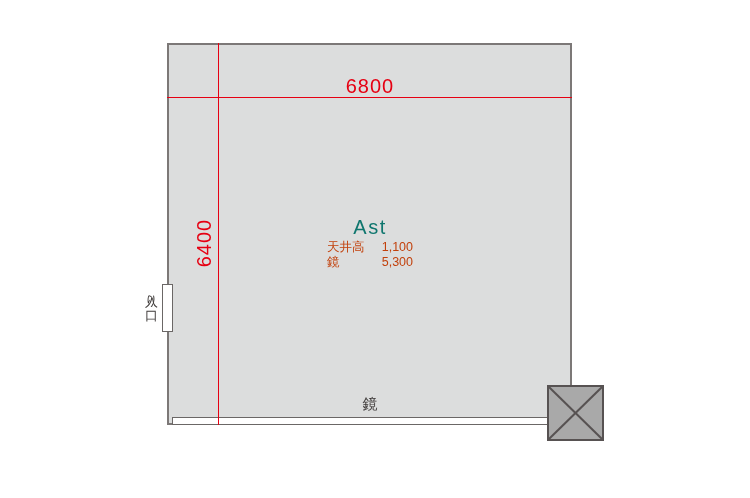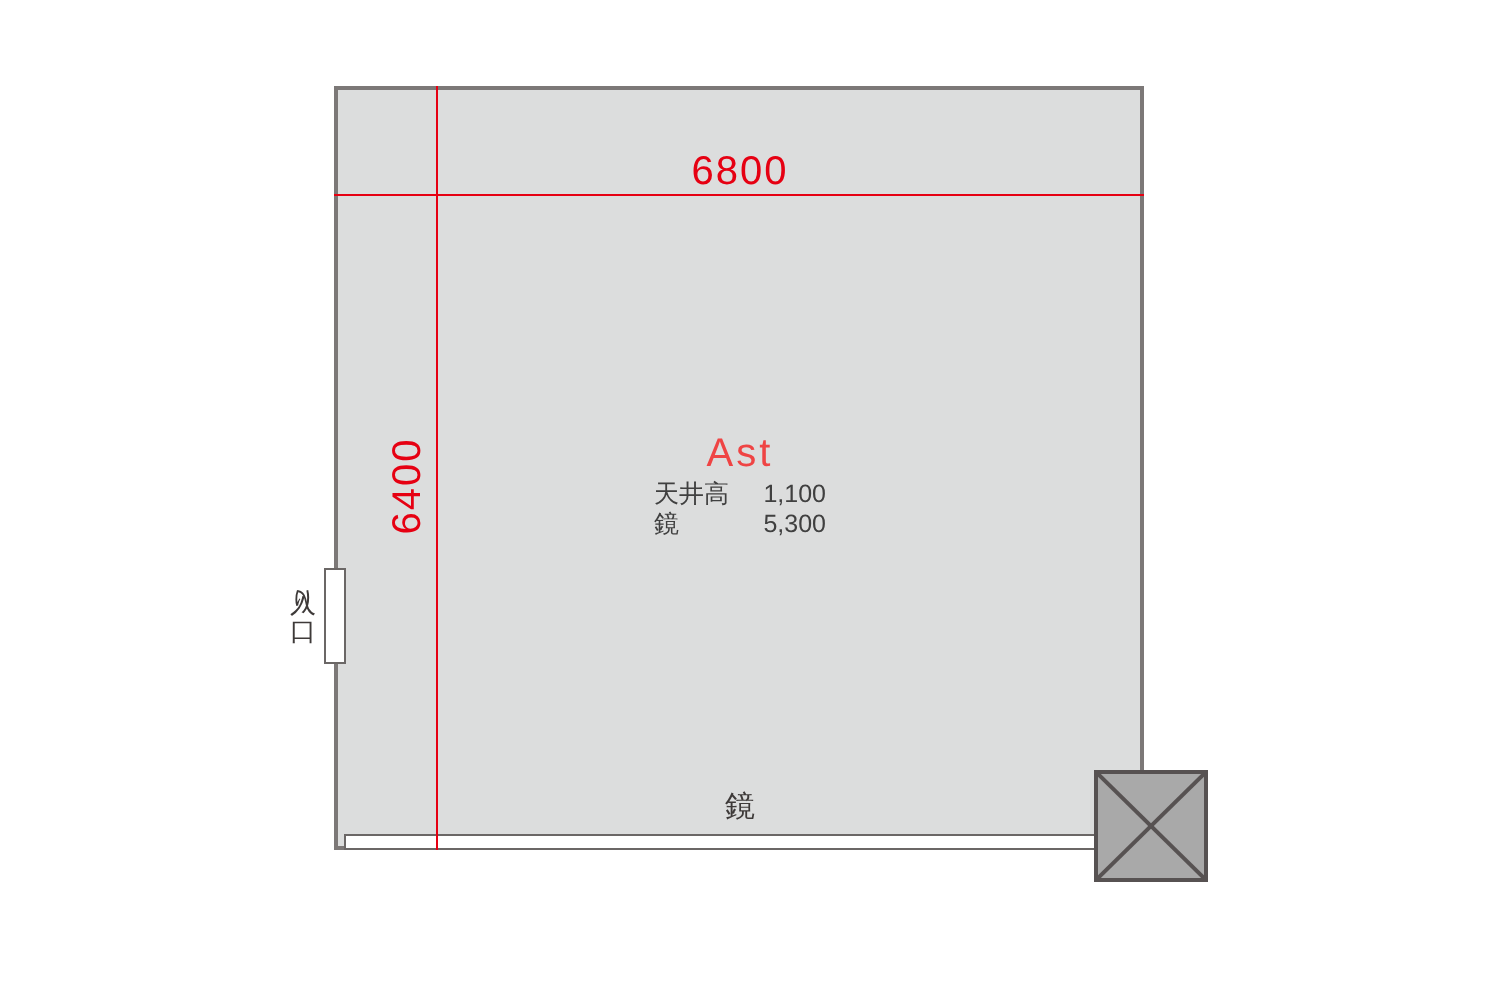--- a/index.html
+++ b/index.html
@@ -67,37 +67,37 @@
     transform: translate(-50%, -50%) rotate(-90deg);
   }
   
   .room-name {
     position: absolute;
     left: 370px;
     top: 216px;
     transform: translateX(-50%);
     font-size: 20px;
     letter-spacing: 1.5px;
-    color: #ef4444;
+    color: #0f766e;
     z-index: 2;
     white-space: nowrap;
   }
   .spec-table {
     position: absolute;
     left: 327px;
     top: 240px;
     width: 86px;
     z-index: 2;
   }
   .spec-row {
     display: flex;
     justify-content: space-between;
     font-size: 12.5px;
     line-height: 14.5px;
-    color: #404040;
+    color: #c2410c;
     white-space: nowrap;
   }
   
   .mirror-bar {
     position: absolute;
     left: 172px;
     top: 417px;
     width: 377px;
     height: 8px;
     background: #ffffff;

